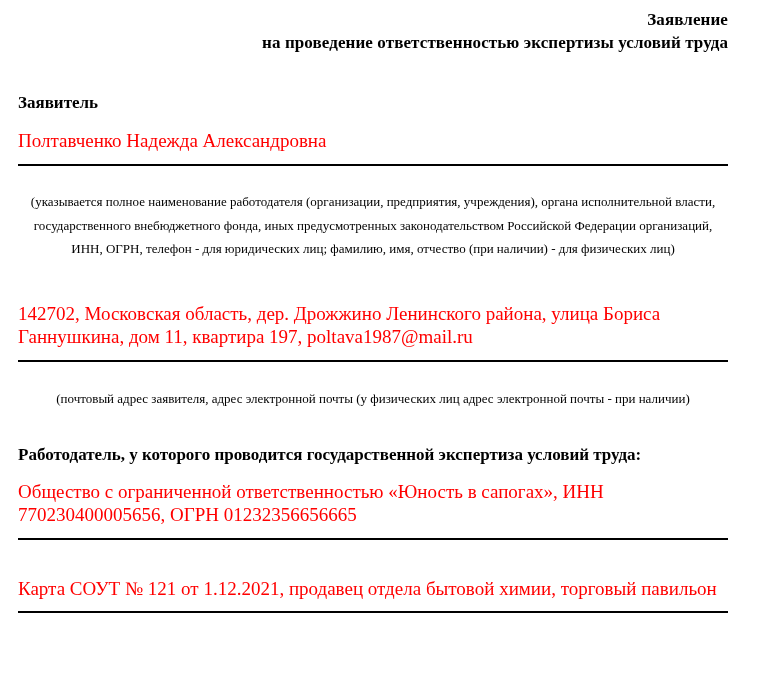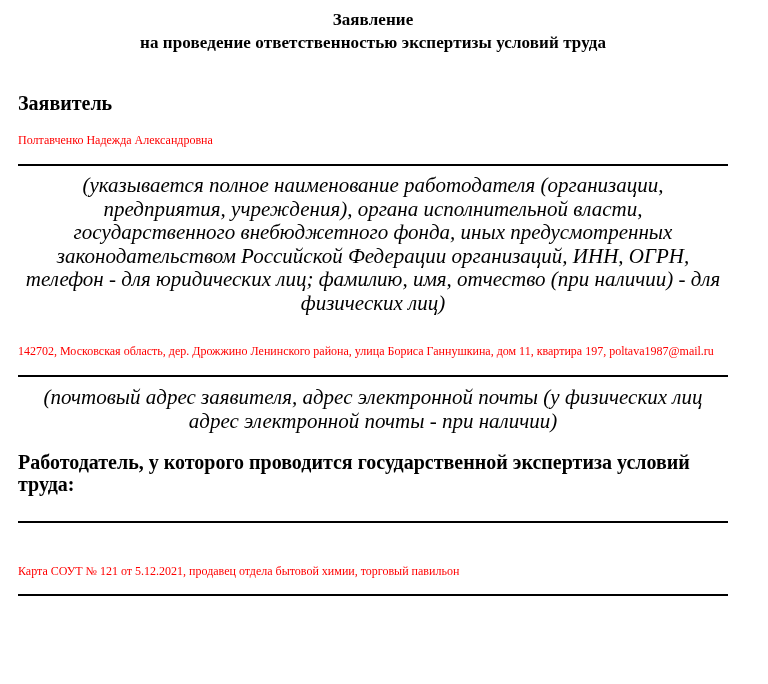--- a/index.html
+++ b/index.html
@@ -15,59 +15,58 @@
     overflow: hidden;
   }
   .page {
     position: relative;
     width: 768px;
     height: 684px;
     box-sizing: border-box;
     padding: 0 40px 0 18px;
   }
   .doc-title {
-    text-align: center;
+    text-align: right;
     font-weight: bold;
     font-size: 17px;
     line-height: 23px;
     margin: 0;
     padding-top: 8px;
     letter-spacing: 0.1px;
   }
   .title-line {
     display: block;
   }
   .section-label {
     font-weight: bold;
-    font-size: 20px;
+    font-size: 17px;
     line-height: 22px;
     margin: 0;
     text-align: left;
   }
   .filled-value {
     color: #ff0000;
-    font-size: 12px;
+    font-size: 19px;
     line-height: 23px;
     margin: 0;
     text-align: left;
   }
   .rule {
     border: 0;
     border-top: 2px solid #000000;
     margin: 0;
     width: 710px;
     height: 0;
   }
   .note {
     text-align: center;
-    font-size: 21px;
+    font-size: 13px;
     line-height: 23.5px;
-    margin: 0 auto;
+    margin: 16px auto;
     padding: 0 6px;
-    font-style: italic;
   }
   .sp-title-gap { height: 38px; }
   .sp-after-applicant-label { height: 15px; }
   .sp-before-rule-1 { height: 12px; }
   .sp-after-rule-1 { height: 8px; }
   .sp-before-mesto { height: 12px; }
   .sp-after-mesto-label { height: 13px; }
   .sp-before-rule-2 { height: 12px; }
   .sp-after-rule-2 { height: 9px; }
   .sp-before-employer { height: 18px; }
@@ -104,24 +103,25 @@
   <div class="filled-value">142702, Московская область, дер. Дрожжино Ленинского района, улица Бориса Ганнушкина, дом 11, квартира 197, poltava1987@mail.ru</div>
   <div class="sp-before-rule-2"></div>
   <hr class="rule">
   <div class="sp-after-rule-2"></div>
   <div class="note">(почтовый адрес заявителя, адрес электронной почты (у физических лиц адрес электронной почты - при наличии)</div>
 
   <div class="sp-before-employer"></div>
 
   <div class="section-label">Работодатель, у которого проводится государственной экспертиза условий труда:</div>
   <div class="sp-after-employer-label"></div>
+  <div class="filled-value">Общество с ограниченной ответственностью «Юность в сапогах», ИНН 770230400005656, ОГРН 01232356656665</div>
   <div class="sp-before-rule-3"></div>
   <hr class="rule">
   <div class="sp-after-rule-3"></div>
 
   <div class="sp-before-object"></div>
 
   <div class="sp-after-object-label"></div>
-  <div class="filled-value">Карта СОУТ № 121 от 5.12.2021, продавец отдела бытовой химии, торговый павильон</div>
+  <div class="filled-value">Карта СОУТ № 121 от 1.12.2021, продавец отдела бытовой химии, торговый павильон</div>
   <div class="sp-before-rule-4"></div>
   <hr class="rule">
 
 </div>
 
 </body></html>

